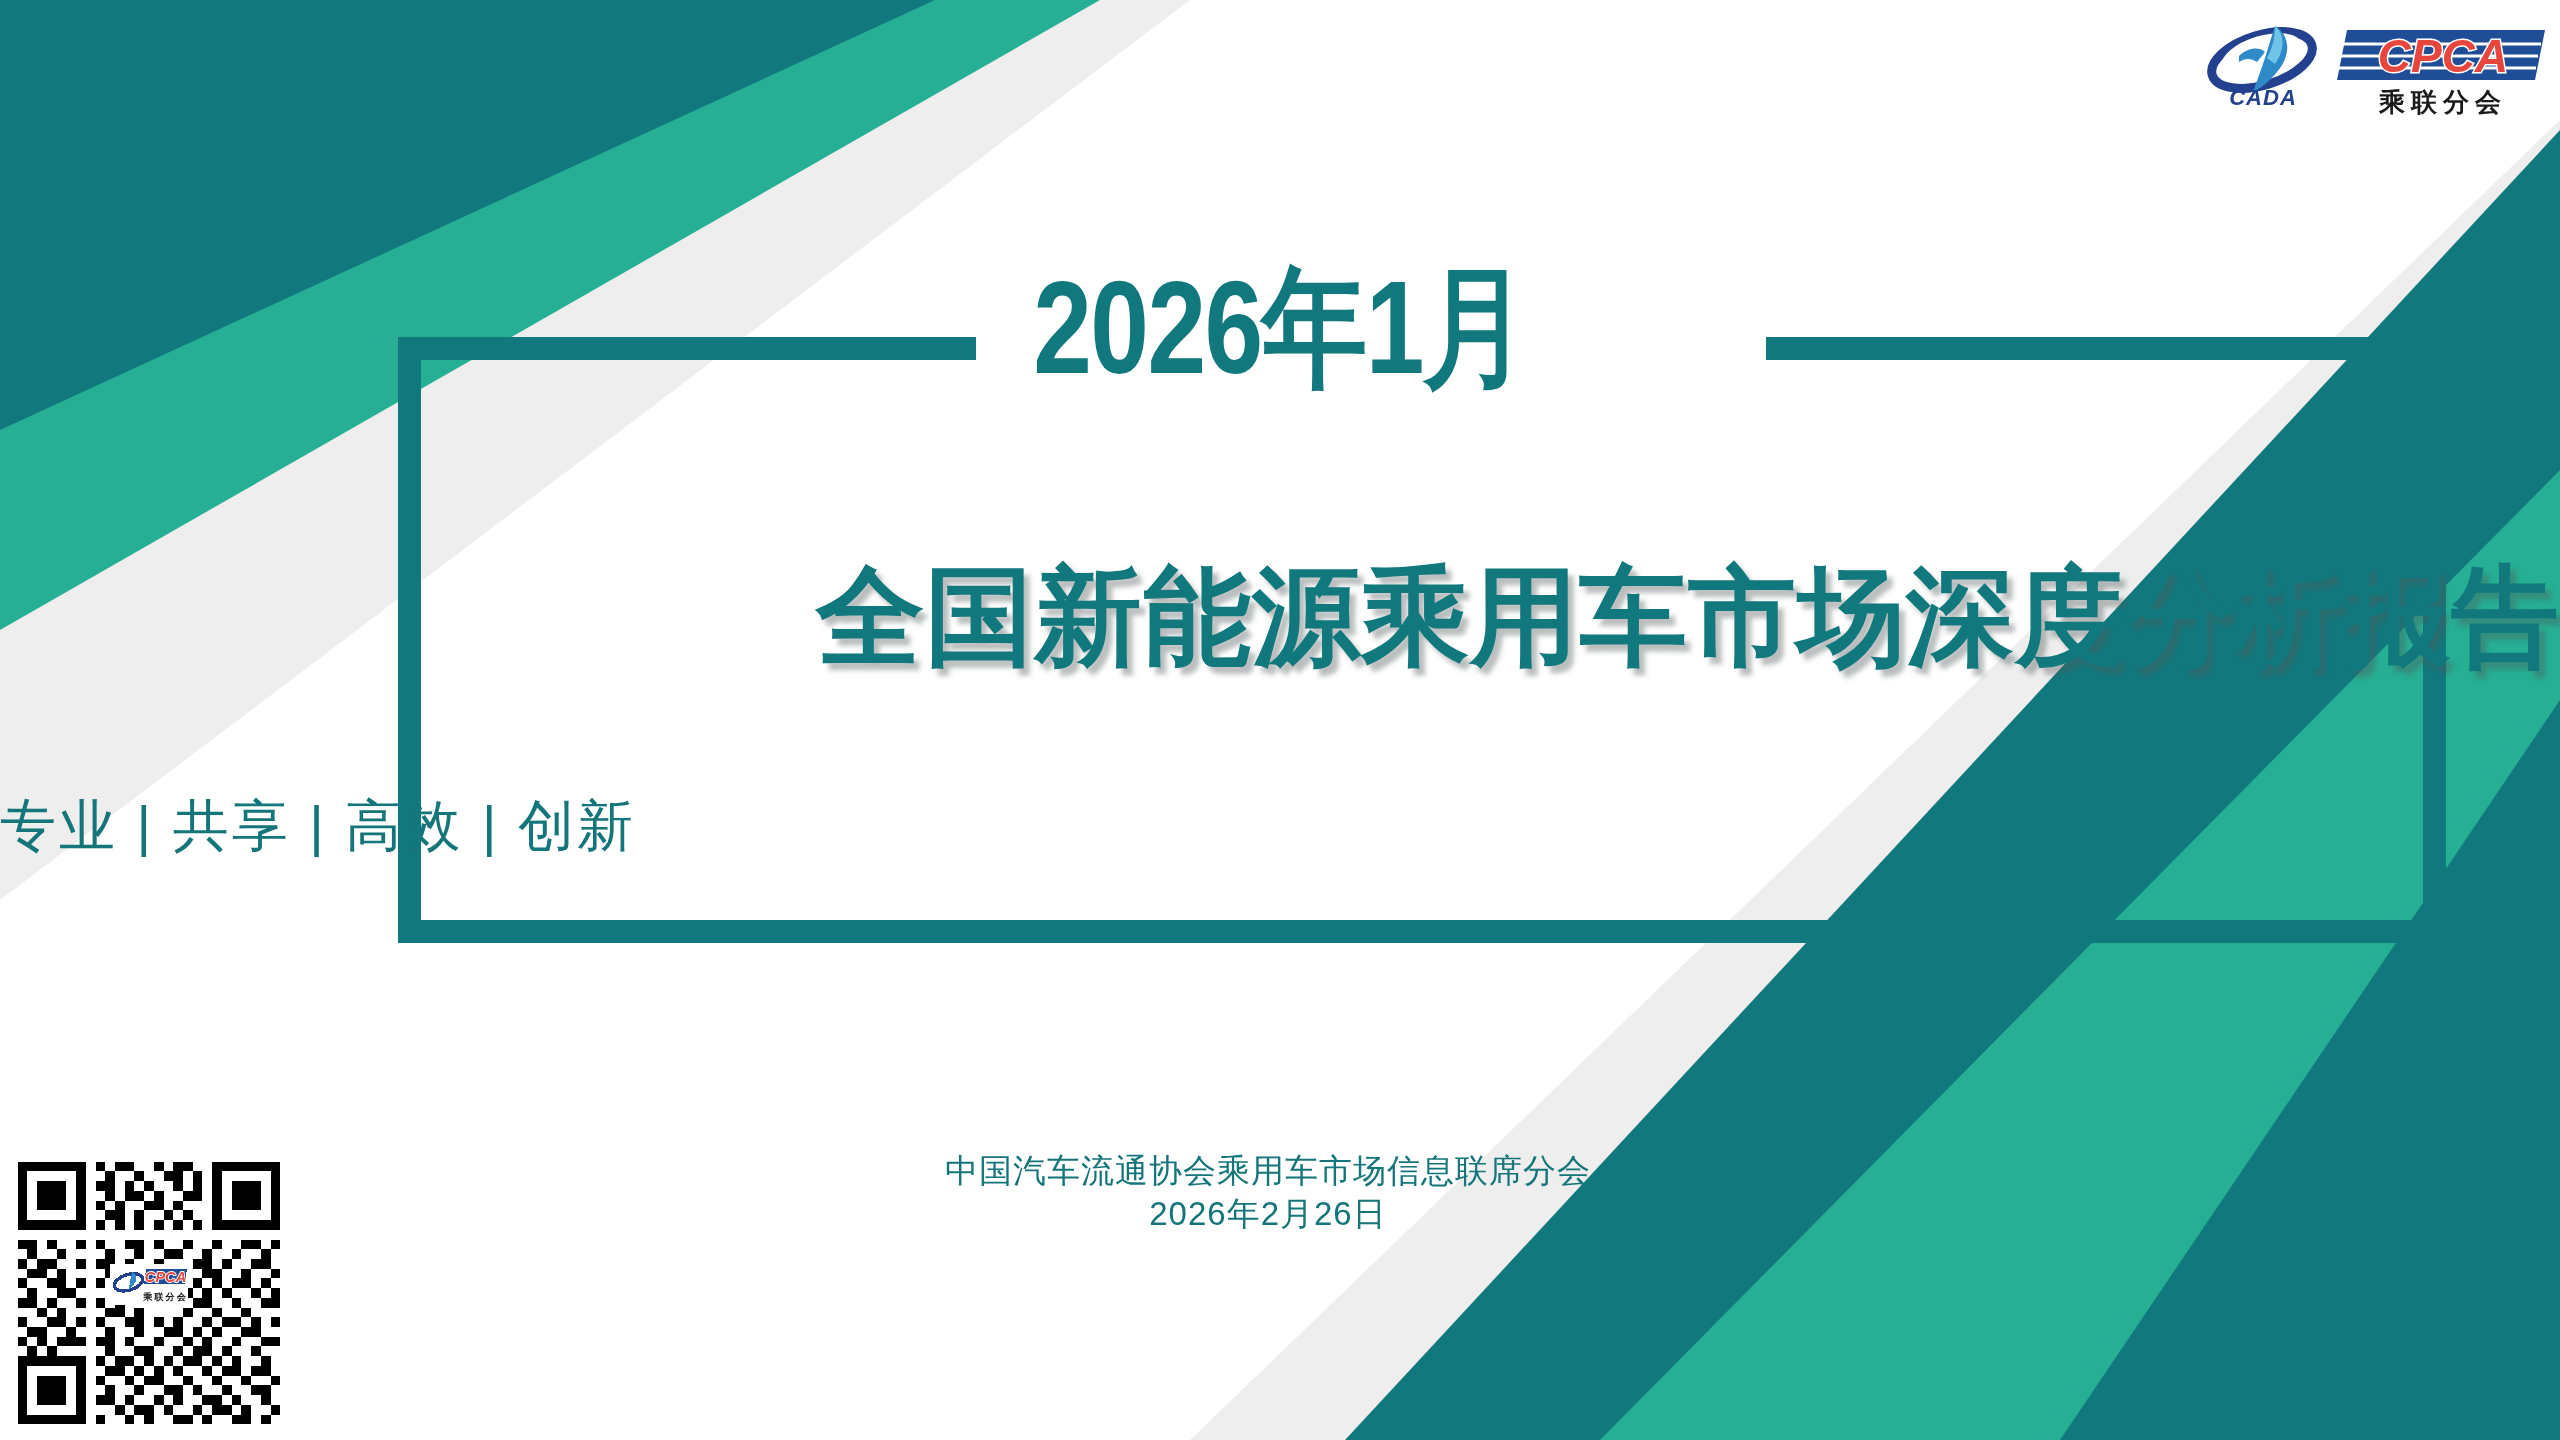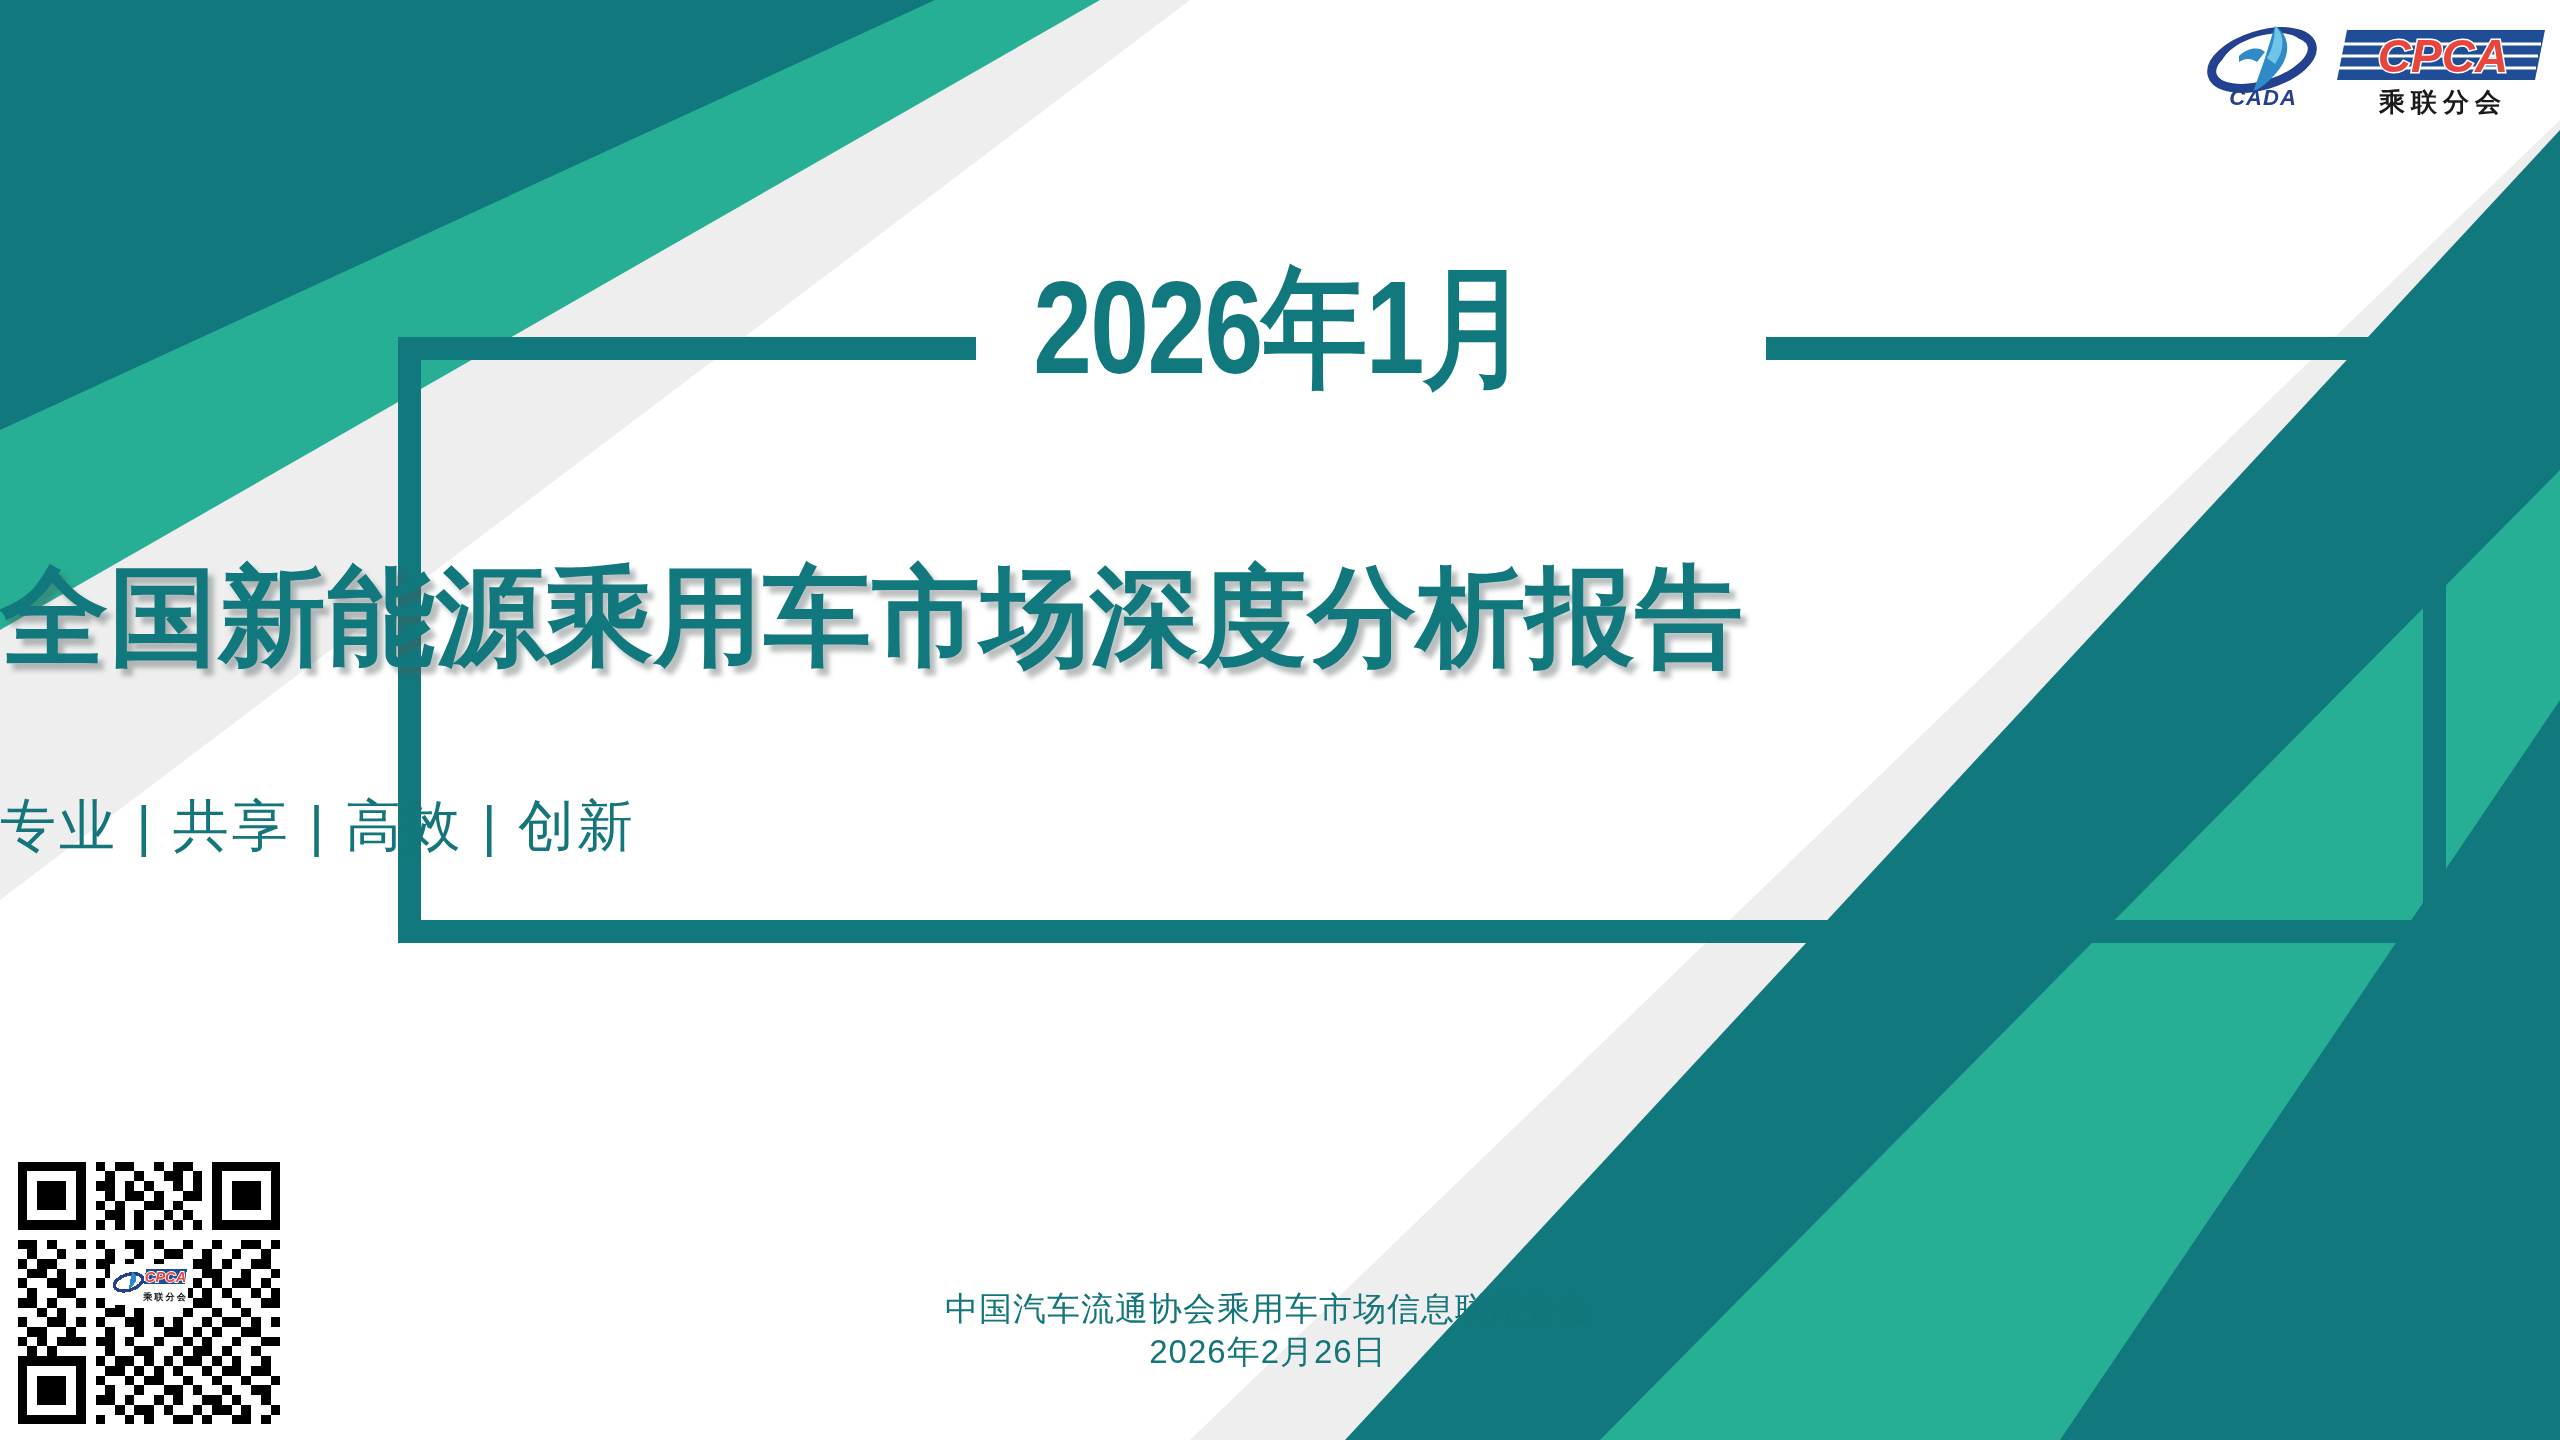--- a/index.html
+++ b/index.html
@@ -51,21 +51,21 @@
     letter-spacing: -2px;
     transform: scaleX(0.80);
     transform-origin: center top;
     white-space: nowrap;
   }
 
   #main-title {
     position: absolute;
     left: 0; top: 555px;
     width: 2560px;
-    text-align: left;
+    text-align: right;
     z-index: 3;
     font-size: 108px;
     line-height: 1.15;
     font-weight: 700;
     color: #11787D;
     letter-spacing: 1px;
     white-space: nowrap;
     text-shadow: 6px 7px 5px rgba(80, 90, 90, 0.40);
   }
 
@@ -77,21 +77,21 @@
     font-size: 56px;
     line-height: 1;
     font-weight: 400;
     color: #14757A;
     letter-spacing: 3px;
     white-space: nowrap;
   }
 
   #footer {
     position: absolute;
-    left: 0; top: 1288px;
+    left: 0; top: 1150px;
     width: 2536px;
     text-align: center;
     z-index: 3;
     color: #14757A;
     font-size: 33px;
     line-height: 1.30;
     font-weight: 400;
     letter-spacing: 1px;
   }
   #footer-org  { display: block; }

